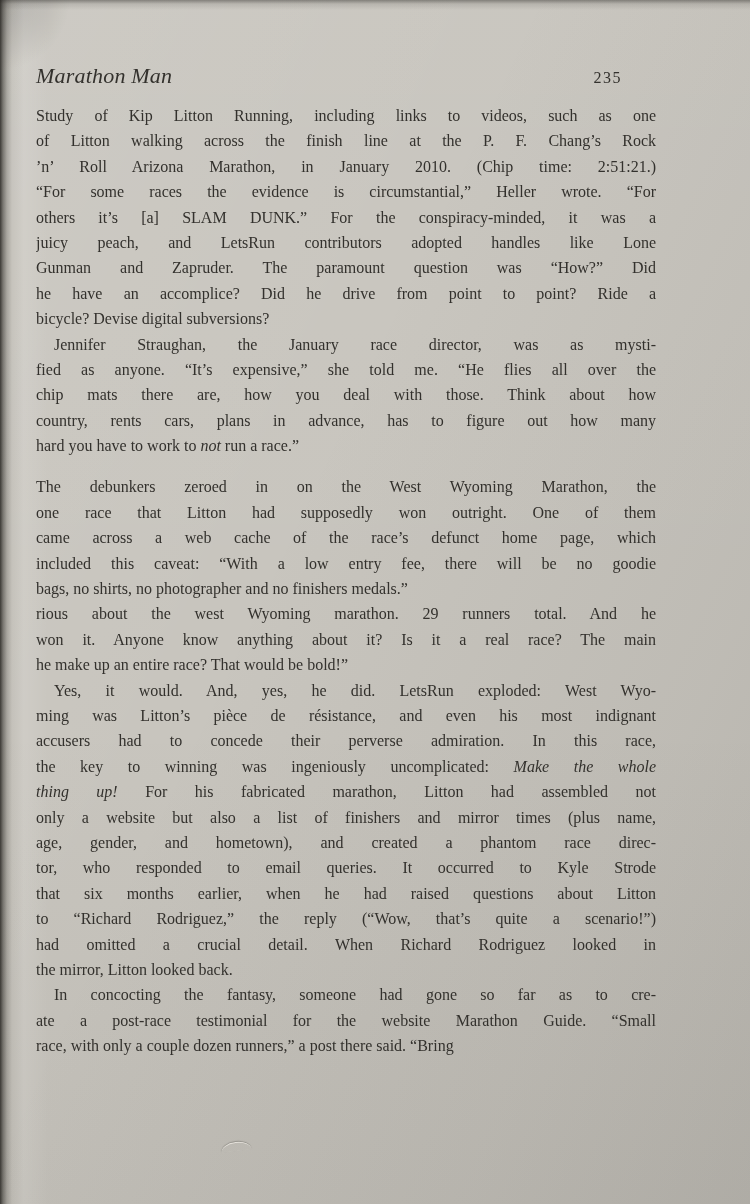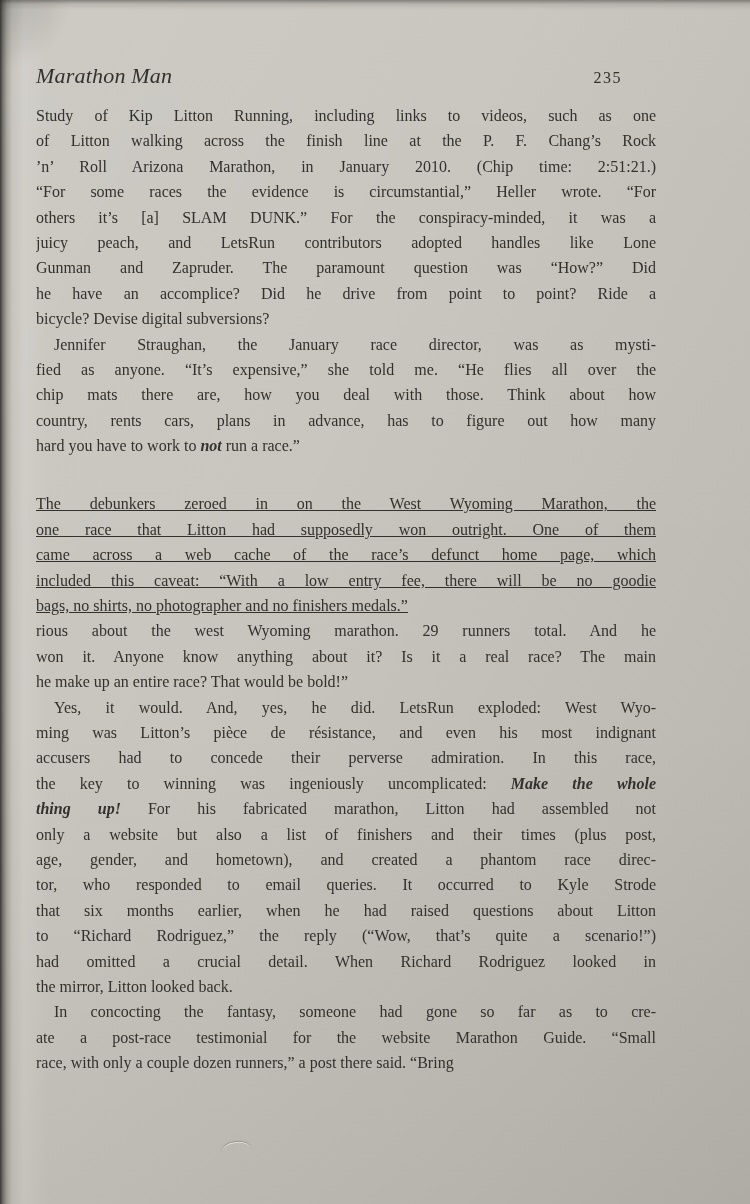--- a/index.html
+++ b/index.html
@@ -54,22 +54,22 @@
   .line {
     height: 25.4px;
     line-height: 25.4px;
     text-align: justify;
     text-align-last: justify;
     overflow: hidden;
     white-space: normal;
   }
   .line.last { text-align-last: left; }
   .line.first-indent { padding-left: 18px; }
-  .it { font-style: italic; font-weight: bold; }
-  .paragraph.section-gap { margin-top: 33px; text-decoration: underline; }
+  .it { font-style: italic; }
+  .paragraph.section-gap { margin-top: 16px; }
   .crease {
     position: absolute;
     left: 221px;
     top: 1142px;
     width: 30px;
     height: 9px;
     border-top: 1.5px solid rgba(236,233,226,0.85);
     border-radius: 50% 50% 0 0 / 100% 100% 0 0;
     box-shadow: 0 -1px 1px rgba(86,83,77,0.35);
     transform: rotate(-7deg);
@@ -113,21 +113,21 @@
         <div class="line"><span>rious about the west Wyoming marathon. 29 runners total. And he</span></div>
         <div class="line"><span>won it. Anyone know anything about it? Is it a real race? The main</span></div>
         <div class="line last"><span>he make up an entire race? That would be bold!”</span></div>
       </div>
       <div class="paragraph">
         <div class="line first-indent"><span>Yes, it would. And, yes, he did. LetsRun exploded: West Wyo-</span></div>
         <div class="line"><span>ming was Litton’s pièce de résistance, and even his most indignant</span></div>
         <div class="line"><span>accusers had to concede their perverse admiration. In this race,</span></div>
         <div class="line"><span>the key to winning was ingeniously uncomplicated: </span><span class="it">Make the whole</span></div>
         <div class="line"><span class="it">thing up!</span><span> For his fabricated marathon, Litton had assembled not</span></div>
-        <div class="line"><span>only a website but also a list of finishers and their times (plus post,</span></div>
+        <div class="line"><span>only a website but also a list of finishers and mirror times (plus name,</span></div>
         <div class="line"><span>age, gender, and hometown), and created a phantom race direc-</span></div>
         <div class="line"><span>tor, who responded to email queries. It occurred to Kyle Strode</span></div>
         <div class="line"><span>that six months earlier, when he had raised questions about Litton</span></div>
         <div class="line"><span>to “Richard Rodriguez,” the reply (“Wow, that’s quite a scenario!”)</span></div>
         <div class="line"><span>had omitted a crucial detail. When Richard Rodriguez looked in</span></div>
         <div class="line last"><span>the mirror, Litton looked back.</span></div>
       </div>
       <div class="paragraph">
         <div class="line first-indent"><span>In concocting the fantasy, someone had gone so far as to cre-</span></div>
         <div class="line"><span>ate a post-race testimonial for the website Marathon Guide. “Small</span></div>

